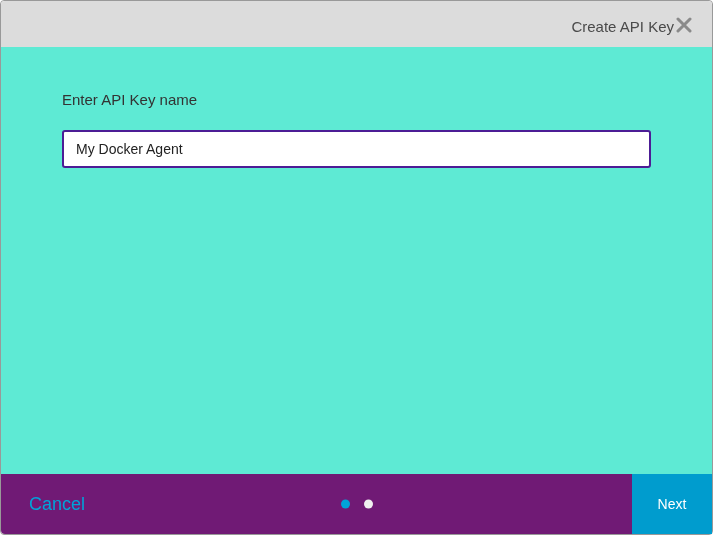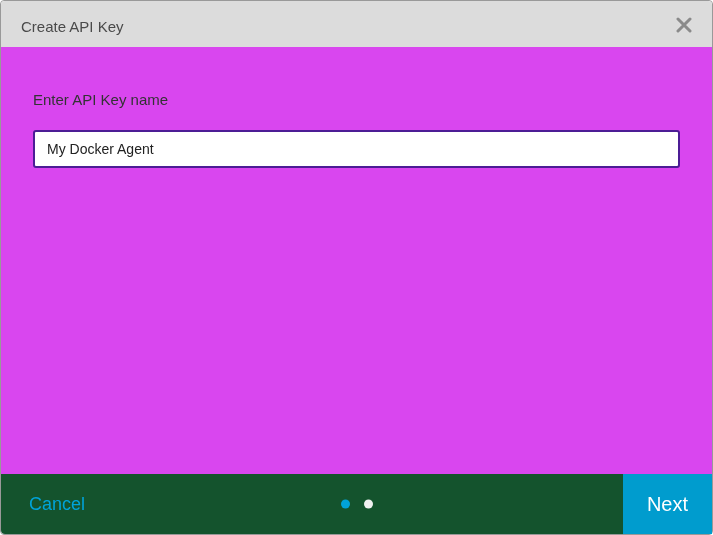--- a/index.html
+++ b/index.html
@@ -22,21 +22,21 @@
       border-radius: 4px;
       display: flex;
       flex-direction: column;
       position: relative;
     }
     .modal-header {
       background: #dcdcdc;
       height: 46px;
       display: flex;
       align-items: center;
-      justify-content: space-between;
+      justify-content: flex-end;
       padding: 4px 18px 0 20px;
       border-top-left-radius: 4px;
       border-top-right-radius: 4px;
     }
     .modal-title {
       font-size: 15px;
       color: #4a4a4a;
       font-weight: 400;
     }
     .close-btn {
@@ -44,41 +44,41 @@
       border: none;
       cursor: pointer;
       color: #8a8a8a;
       font-size: 22px;
       font-weight: bold;
       line-height: 1;
       padding: 0 2px;
     }
     .modal-body {
       flex: 1;
-      background: #d946ef;
-      padding: 44px 32px;
+      background: #5eead4;
+      padding: 44px 61px;
     }
     .field-label {
       font-size: 15px;
       color: #333;
       margin-bottom: 22px;
       display: block;
     }
     .text-input {
       width: 100%;
       height: 38px;
       border: 2px solid #4c1d95;
       border-radius: 3px;
       padding: 0 12px;
       font-size: 14px;
       color: #222;
       outline: none;
     }
     .modal-footer {
-      background: #14532d;
+      background: #701a75;
       height: 60px;
       display: flex;
       align-items: center;
       justify-content: space-between;
       position: relative;
       border-bottom-left-radius: 4px;
       border-bottom-right-radius: 4px;
       gap: 24px;
     }
     .cancel-btn {
@@ -107,21 +107,21 @@
     .dot-active {
       background: #00a3d9;
     }
     .dot-inactive {
       background: #f0f0f0;
     }
     .next-btn {
       background: #009cce;
       border: none;
       color: #fff;
-      font-size: 20px;
+      font-size: 14px;
       font-weight: 400;
       cursor: pointer;
       height: 100%;
       padding: 0 24px;
       min-width: 80px;
     }
     .annotation {
       position: absolute;
       pointer-events: none;
       z-index: 100;

